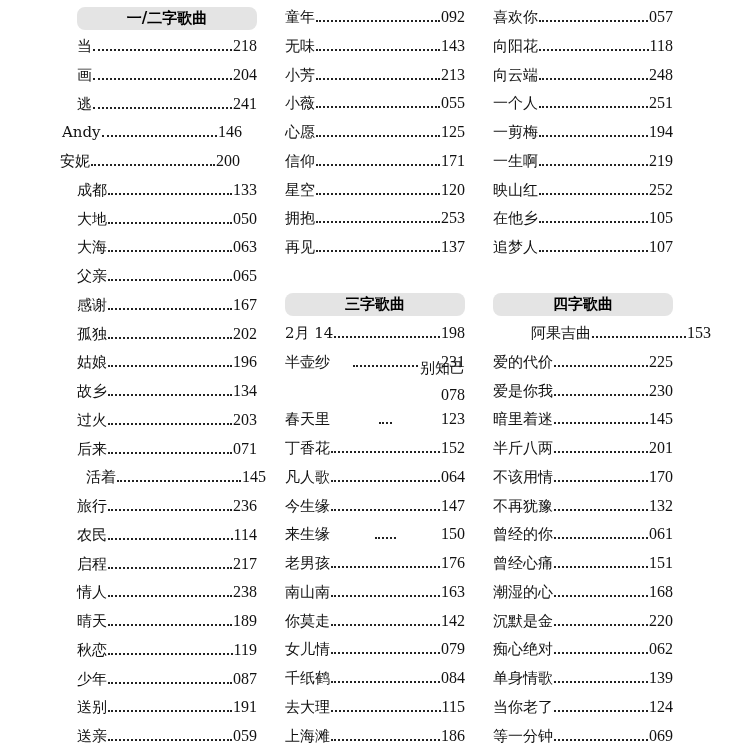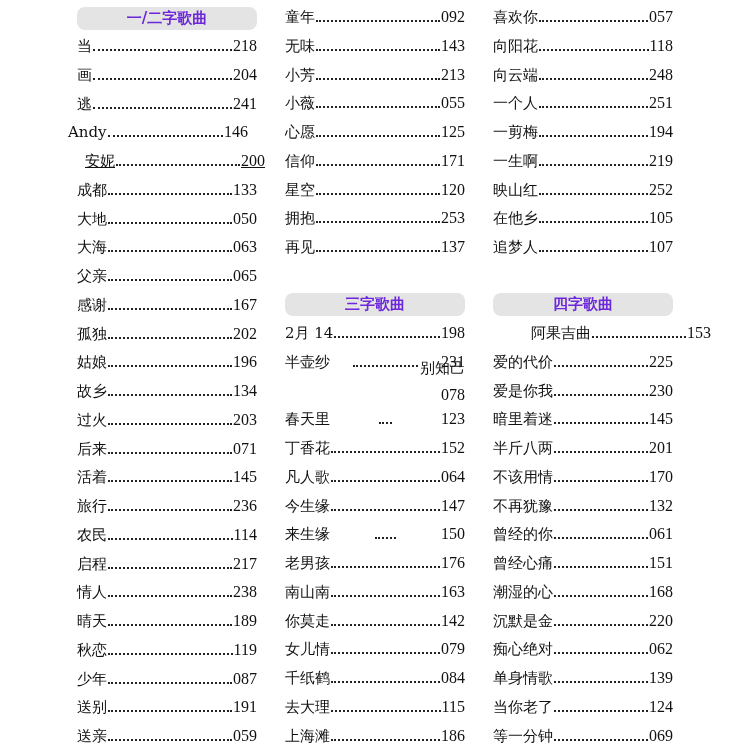--- a/index.html
+++ b/index.html
@@ -1,20 +1,20 @@
 <!DOCTYPE html>
 <html><head>
 <meta charset="utf-8">
 <style>
   html, body { margin:0; padding:0; }
   body { width:750px; height:750px; background:#ffffff; position:relative; overflow:hidden;
          font-family:"DejaVu Serif", "Liberation Serif", serif; color:#111; }
   .header { position:absolute; height:23px; background:#e4e4e4; border-radius:8px;
             font-family:"DejaVu Sans", sans-serif; font-weight:bold; font-size:15px;
-            text-align:center; line-height:23px; color:#6d28d9; width:180px; }
+            text-align:center; line-height:23px; color:#000000; width:180px; }
   .row { position:absolute; height:20px; display:flex; align-items:flex-end; width:180px;
          font-size:15px; line-height:20px; }
   .row .title { white-space:nowrap; }
   .row .dots { flex:1; border-bottom:2px dotted #222; margin:0 1px 5px 1px; height:0; }
   .row .page { white-space:nowrap; font-family:"Liberation Serif", serif; font-size:16px; }
 </style>
 </head>
 <body>
 
 <div id="root">
@@ -27,26 +27,26 @@
     <div class="row" style="left: 77px; top: 64.75px;">
       <span class="title">画</span>
       <span class="dots"></span>
       <span class="page">204</span>
     </div>
     <div class="row" style="left: 77px; top: 93.5px;">
       <span class="title">逃</span>
       <span class="dots"></span>
       <span class="page">241</span>
     </div>
-    <div class="row" style="left: 68px; top: 122.25px;">
+    <div class="row" style="left: 62px; top: 122.25px;">
       <span class="title">Andy</span>
       <span class="dots"></span>
       <span class="page">146</span>
     </div>
-    <div class="row" style="left: 85px; top: 151px; text-decoration: underline;">
+    <div class="row" style="left: 60px; top: 151px;">
       <span class="title">安妮</span>
       <span class="dots"></span>
       <span class="page">200</span>
     </div>
     <div class="row" style="left: 77px; top: 179.75px;">
       <span class="title">成都</span>
       <span class="dots"></span>
       <span class="page">133</span>
     </div>
     <div class="row" style="left: 77px; top: 208.5px;">
@@ -87,21 +87,21 @@
     <div class="row" style="left: 77px; top: 409.75px;">
       <span class="title">过火</span>
       <span class="dots"></span>
       <span class="page">203</span>
     </div>
     <div class="row" style="left: 77px; top: 438.5px;">
       <span class="title">后来</span>
       <span class="dots"></span>
       <span class="page">071</span>
     </div>
-    <div class="row" style="left: 77px; top: 467.25px;">
+    <div class="row" style="left: 86px; top: 467.25px;">
       <span class="title">活着</span>
       <span class="dots"></span>
       <span class="page">145</span>
     </div>
     <div class="row" style="left: 77px; top: 496px;">
       <span class="title">旅行</span>
       <span class="dots"></span>
       <span class="page">236</span>
     </div>
     <div class="row" style="left: 77px; top: 524.75px;">

